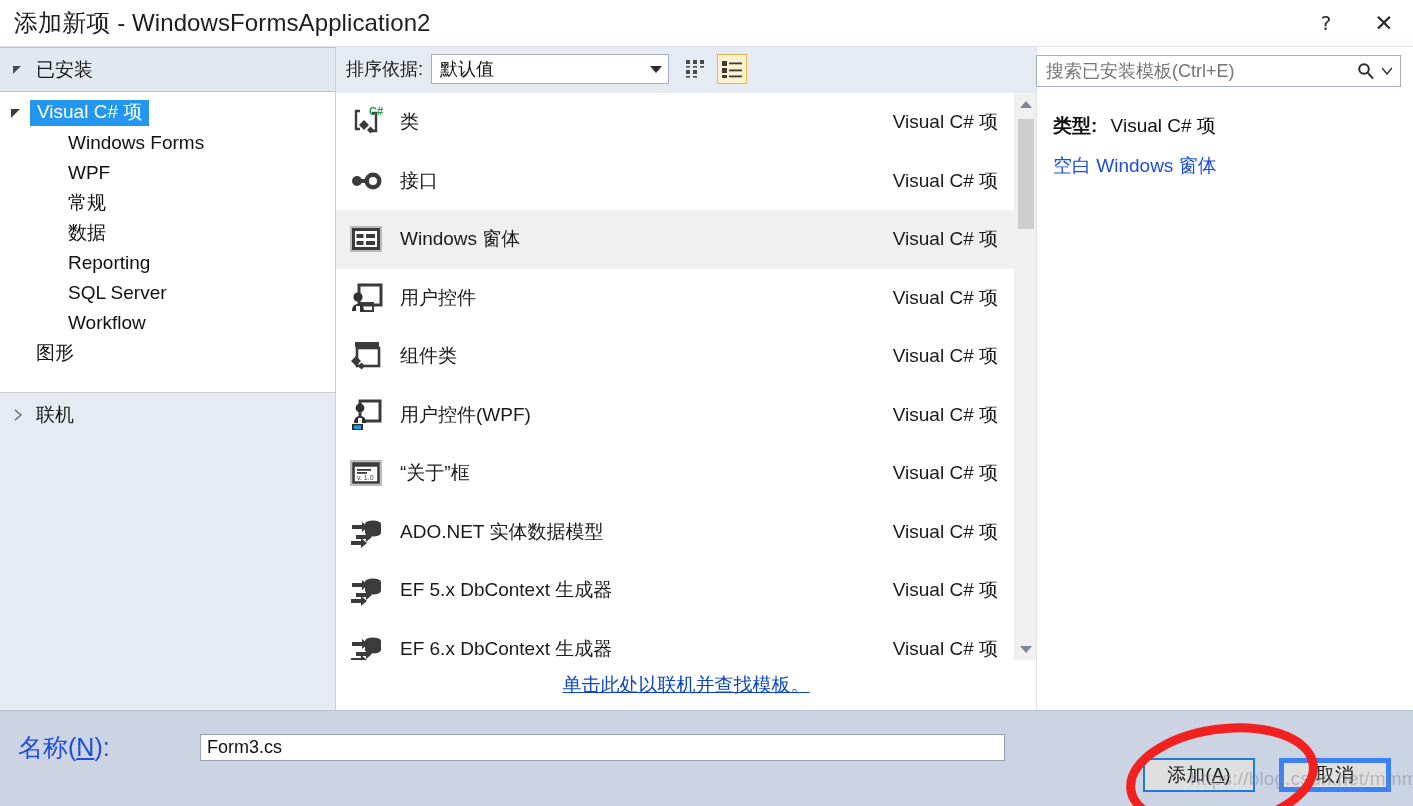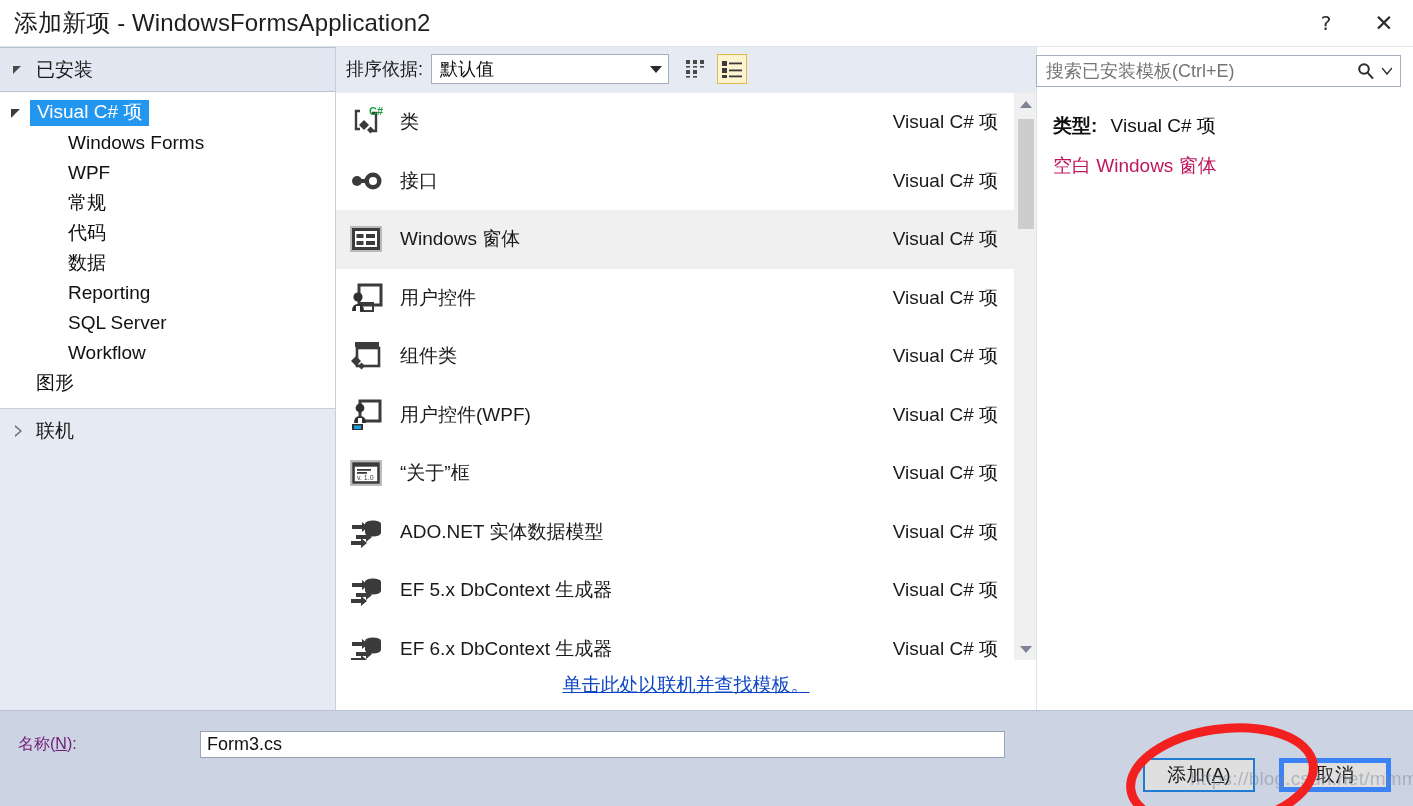--- a/index.html
+++ b/index.html
@@ -254,36 +254,36 @@
     width: 377px; flex: 0 0 377px;
     background: #ffffff;
     border-left: 1px solid #dfe3ea;
     padding: 16px 12px 0 16px;
   }
   .detail-type-row {
     font-size: 19px; color: #111; margin-bottom: 14px;
     white-space: nowrap;
   }
   .detail-type-label { font-weight: bold; margin-right: 8px; }
-  .detail-desc { font-size: 19px; color: #be185d; }
+  .detail-desc { font-size: 19px; color: #1d4ed8; }
 
   
   .bottom-bar {
     flex: 0 0 96px; height: 96px;
     background: #ccd3e2;
     border-top: 1px solid #b9c2d4;
     position: relative;
     display: flex; align-items: flex-start;
   }
   .name-row {
     display: flex; align-items: center;
     padding: 20px 0 0 18px;
     width: 100%;
   }
-  .name-label { font-size: 16px; color: #701a75; width: 182px; flex: 0 0 182px; }
+  .name-label { font-size: 25px; color: #1d4ed8; width: 182px; flex: 0 0 182px; }
   .name-label u { text-decoration: underline; }
   .name-input {
     width: 805px; height: 27px;
     background: #ffffff; border: 1px solid #9aa3b5;
     font-size: 18px; color: #111;
     padding: 0 6px; line-height: 25px;
     font-family: "Liberation Sans", sans-serif;
   }
   .action-buttons {
     position: absolute; right: 22px; bottom: 14px;
@@ -350,23 +350,20 @@
           <span class="tree-label selected">Visual C# 项</span>
         </div>
         <div class="tree-row level1-noarrow">
           <span class="tree-label">Windows Forms</span>
         </div>
         <div class="tree-row level1-noarrow">
           <span class="tree-label">WPF</span>
         </div>
         <div class="tree-row level1-noarrow">
           <span class="tree-label">常规</span>
-        </div>
-        <div class="tree-row level1-noarrow">
-          <span class="tree-label">代码</span>
         </div>
         <div class="tree-row level1-noarrow">
           <span class="tree-label">数据</span>
         </div>
         <div class="tree-row level1-noarrow">
           <span class="tree-label">Reporting</span>
         </div>
         <div class="tree-row level1-noarrow">
           <span class="tree-label">SQL Server</span>
         </div>

